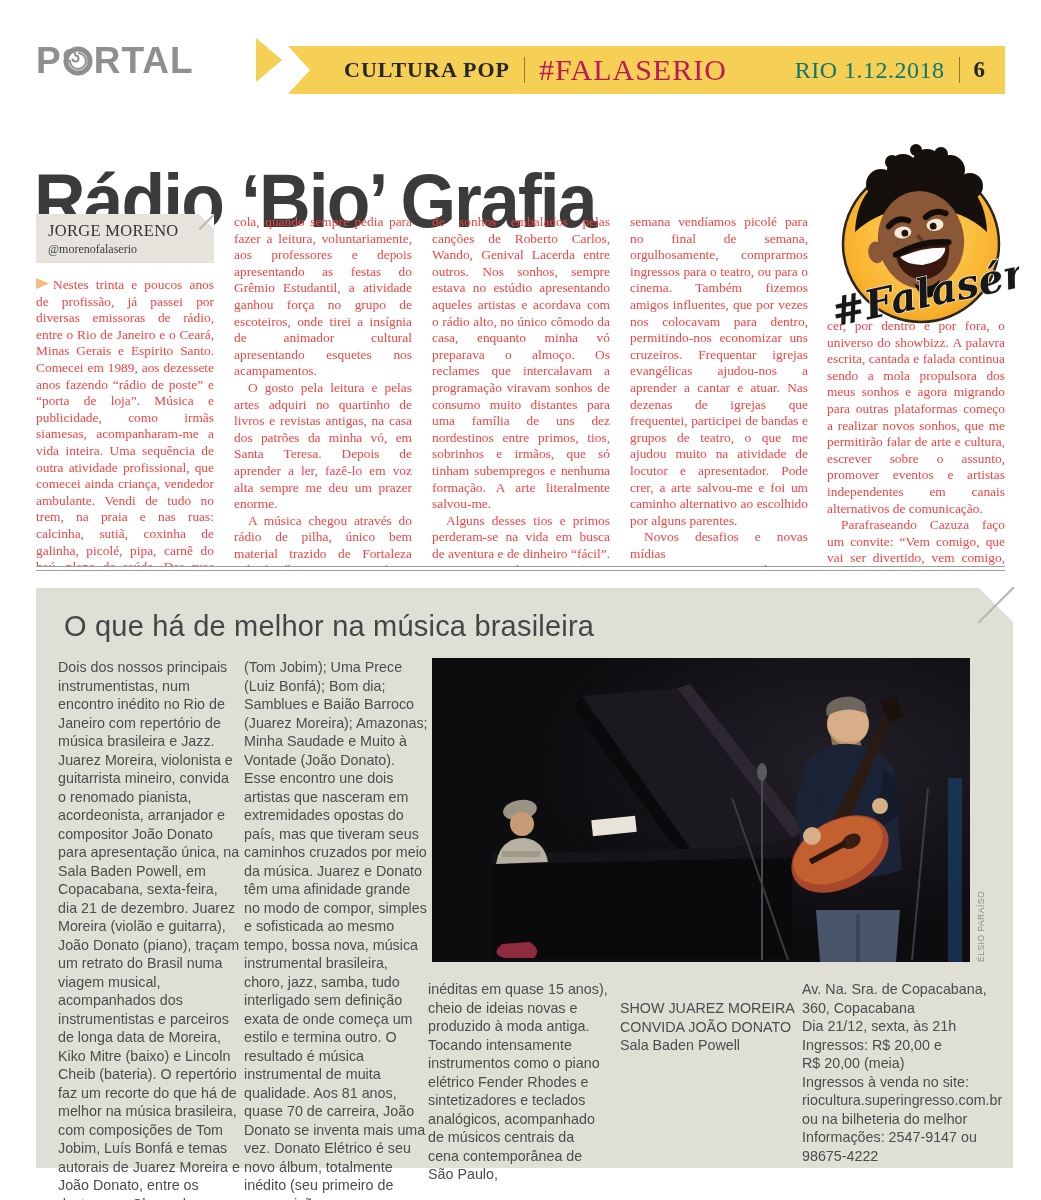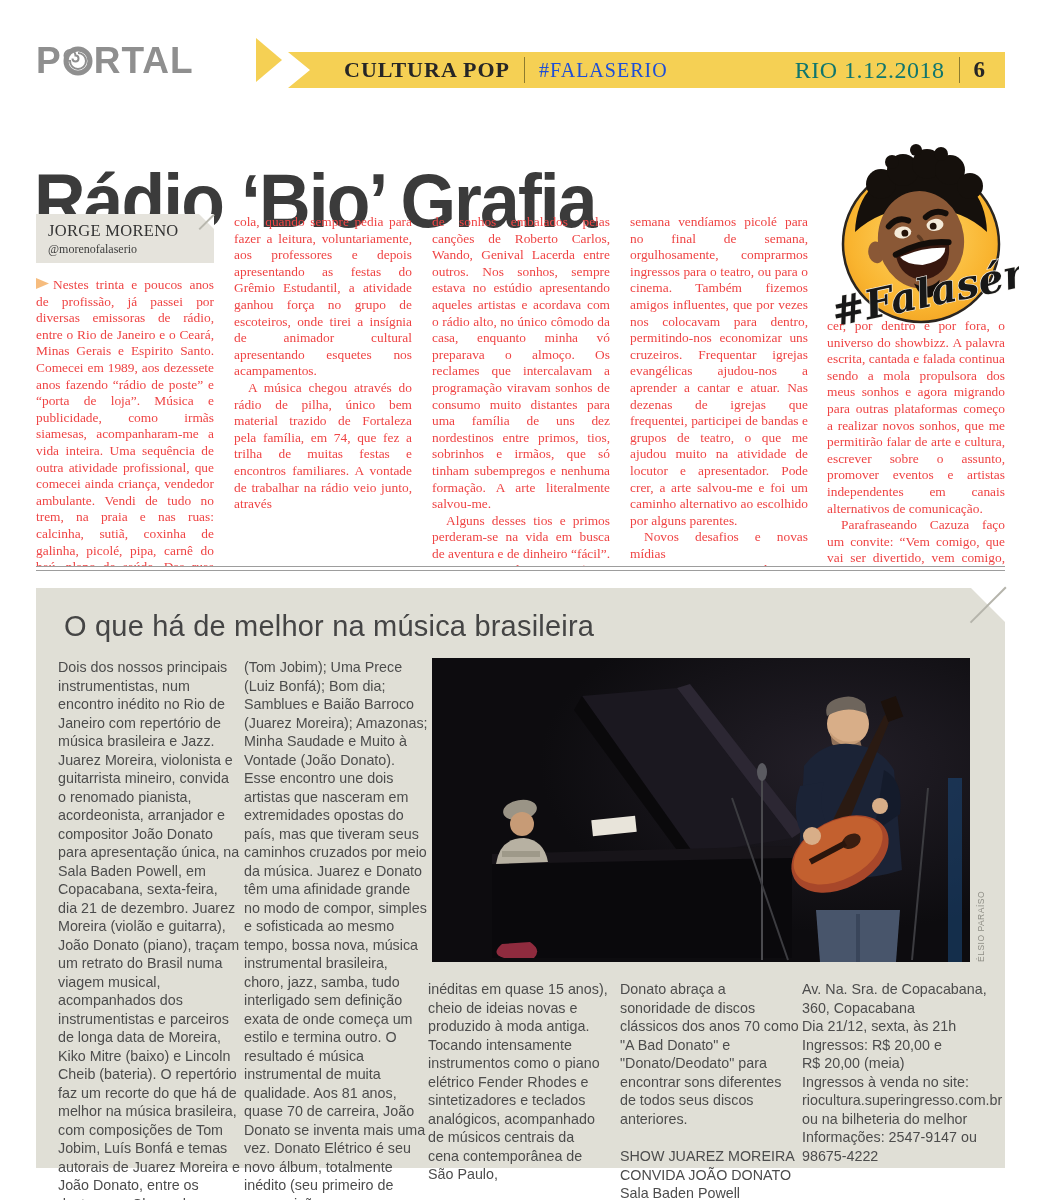--- a/index.html
+++ b/index.html
@@ -6,27 +6,27 @@
   #page{position:relative;width:1041px;height:1200px;background:#ffffff;overflow:hidden;
         font-family:"Liberation Serif", serif;color:#2f2f2f;}
 
   
   .logo{position:absolute;left:36px;top:42px;display:flex;align-items:center;
         font-family:"Liberation Sans", sans-serif;font-weight:bold;font-size:37px;
         color:#8f8f8f;letter-spacing:1px;line-height:1;}
   .logo svg{margin:0 1px;display:block;}
   .banner-arrow{position:absolute;left:256px;top:38px;width:26px;height:44px;
         background:#f5d054;clip-path:polygon(0 0,100% 50%,0 100%);}
-  .banner{position:absolute;left:288px;top:52px;width:717px;height:36px;background:#f5d054;
+  .banner{position:absolute;left:288px;top:46px;width:717px;height:48px;background:#f5d054;
         clip-path:polygon(0 0,22px 50%,0 100%,100% 100%,100% 0);
         display:flex;align-items:center;padding-left:56px;box-sizing:border-box;}
   .banner .sect{font-family:"Liberation Serif",serif;font-weight:bold;font-size:22px;
         letter-spacing:1px;color:#262626;}
   .banner .vdiv{width:1px;height:26px;background:#8d7b2e;margin:0 14px;}
-  .banner .tag{font-size:20px;color:#1d4ed8;letter-spacing:1px;}
+  .banner .tag{font-size:30px;color:#be185d;letter-spacing:1px;}
   .banner .spacer{flex:1;}
   .banner .date{font-size:24px;color:#0f766e;letter-spacing:.5px;}
   .banner .pageno{font-weight:bold;font-size:23px;color:#262626;margin-right:20px;}
 
   
   .headline{position:absolute;left:34px;top:106px;font-family:"Liberation Sans",sans-serif;
         font-weight:bold;font-size:76px;color:#3b3b3b;letter-spacing:-2px;
         transform:scaleX(.94);transform-origin:left;white-space:nowrap;}
 
   
@@ -51,21 +51,21 @@
   .lead{text-indent:0 !important;}
 
   
   .badge{position:absolute;left:823px;top:136px;width:196px;height:208px;}
 
   
   .rule2{position:absolute;left:36px;top:566px;width:969px;height:3px;
         border-top:1px solid #9d9d9d;border-bottom:1px solid #9d9d9d;}
 
   
-  .box{position:absolute;left:36px;top:588px;width:969px;height:580px;background:#e0dfd6;}
+  .box{position:absolute;left:36px;top:588px;width:969px;height:580px;background:#e0dfd6;padding-left:8px;}
   .box-fold{position:absolute;top:0;right:0;width:0;height:0;
         border-top:34px solid #ffffff;border-left:34px solid transparent;}
   .box-fold-line{position:absolute;top:15.5px;right:-8px;width:50px;height:1.5px;
         background:#b5b4ab;transform:rotate(-45deg);}
   .box-title{position:absolute;left:28px;top:22px;font-family:"Liberation Sans",sans-serif;
         font-size:29px;color:#454545;letter-spacing:.2px;}
   .fcol{position:absolute;font-family:"Liberation Sans",sans-serif;font-size:14.3px;
         line-height:18.5px;color:#4c4c4c;}
   .f1{left:22px;top:70px;width:182px;}
   .f2{left:208px;top:70px;width:184px;}
@@ -154,20 +154,21 @@
         <div class="fold"></div>
         <div class="fold-line"></div>
         <div class="name">JORGE MORENO</div>
         <div class="handle">@morenofalaserio</div>
       </div>
       <p class="lead"><span class="arrow"></span><span>Nestes trinta e poucos anos de profissão, já passei por diversas emissoras de rádio, entre o Rio de Janeiro e o Ceará, Minas Gerais e Espirito Santo. Comecei em 1989, aos dezessete anos fazendo “rádio de poste” e “porta de loja”. Música e publicidade, como irmãs siamesas, acompanharam-me a vida inteira. Uma sequência de outra atividade profissional, que comecei ainda criança, vendedor ambulante. Vendi de tudo no trem, na praia e nas ruas: calcinha, sutiã, coxinha de galinha, picolé, pipa, carnê do baú, plano de saúde. Das ruas para as lojas e das lojas para a rádio, continuei vendendo.</span></p>
 
     </div>
     <div class="col c2">
       <p class="noind">cola, quando sempre pedia para fazer a leitura, voluntariamente, aos professores e depois apresentando as festas do Grêmio Estudantil, a atividade ganhou força no grupo de escoteiros, onde tirei a insígnia de animador cultural apresentando esquetes nos acampamentos.</p>
+      <p>O gosto pela leitura e pelas artes adquiri no quartinho de livros e revistas antigas, na casa dos patrões da minha vó, em Santa Teresa. Depois de aprender a ler, fazê-lo em voz alta sempre me deu um prazer enorme.</p>
       <p>A música chegou através do rádio de pilha, único bem material trazido de Fortaleza pela família, em 74, que fez a trilha de muitas festas e encontros familiares. A vontade de trabalhar na rádio veio junto, através</p>
     </div>
     <div class="col c3">
       <p class="noind">de sonhos embalados pelas canções de Roberto Carlos, Wando, Genival Lacerda entre outros. Nos sonhos, sempre estava no estúdio apresentando aqueles artistas e acordava com o rádio alto, no único cômodo da casa, enquanto minha vó preparava o almoço. Os reclames que intercalavam a programação viravam sonhos de consumo muito distantes para uma família de uns dez nordestinos entre primos, tios, sobrinhos e irmãos, que só tinham subempregos e nenhuma formação. A arte literalmente salvou-me.</p>
       <p>Alguns desses tios e primos perderam-se na vida em busca de aventura e de dinheiro “fácil”. Eu e meu irmão Gerson (Beto Café, em Recife) enveredamos pelo caminho da rádio e da arte (de sobreviver). Durante a</p>
     </div>
     <div class="col c4">
       <p class="noind">semana vendíamos picolé para no final de semana, orgulhosamente, comprarmos ingressos para o teatro, ou para o cinema. Também fizemos amigos influentes, que por vezes nos colocavam para dentro, permitindo-nos economizar uns cruzeiros. Frequentar igrejas evangélicas ajudou-nos a aprender a cantar e atuar. Nas dezenas de igrejas que frequentei, participei de bandas e grupos de teatro, o que me ajudou muito na atividade de locutor e apresentador. Pode crer, a arte salvou-me e foi um caminho alternativo ao escolhido por alguns parentes.</p>
       <p>Novos desafios e novas mídias</p>
       <p>Este ano, comemoro dez anos na Rádio Transamérica, veículo do qual sempre fui fã e me permitiu, nesse tempo, fazer muitos amigos e conhe-</p>
@@ -241,21 +242,20 @@
         <circle cx="448" cy="148" r="8" fill="#d8ae88"></circle>
 
         <path d="M384 252 h84 l-4 52 h-76 z" fill="#48556b"></path>
         <line x1="426" y1="256" x2="426" y2="304" stroke="#39455a" stroke-width="4"></line>
       </svg>
     </div>
     <div class="credit">ÉLSIO PARAÍSO</div>
 
     <div class="fcol f3">inéditas em quase 15 anos), cheio de ideias novas e produzido à moda antiga. Tocando intensamente instrumentos como o piano elétrico Fender Rhodes e sintetizadores e teclados analógicos, acompanhado de músicos centrais da cena contemporânea de São Paulo,</div>
     <div class="fcol f4">
-      <p>Donato abraça a sonoridade de discos clássicos dos anos 70 como "A Bad Donato" e "Donato/Deodato" para encontrar sons diferentes de todos seus discos anteriores.</p>
       <div class="showblock">
           <div>SHOW JUAREZ MOREIRA</div>
           <div>CONVIDA JOÃO DONATO</div>
           <div>Sala Baden Powell</div>
         </div>
     </div>
     <div class="fcol f5">
         <div>Av. Na. Sra. de Copacabana,</div>
         <div>360, Copacabana</div>
         <div>Dia 21/12, sexta, às 21h</div>

